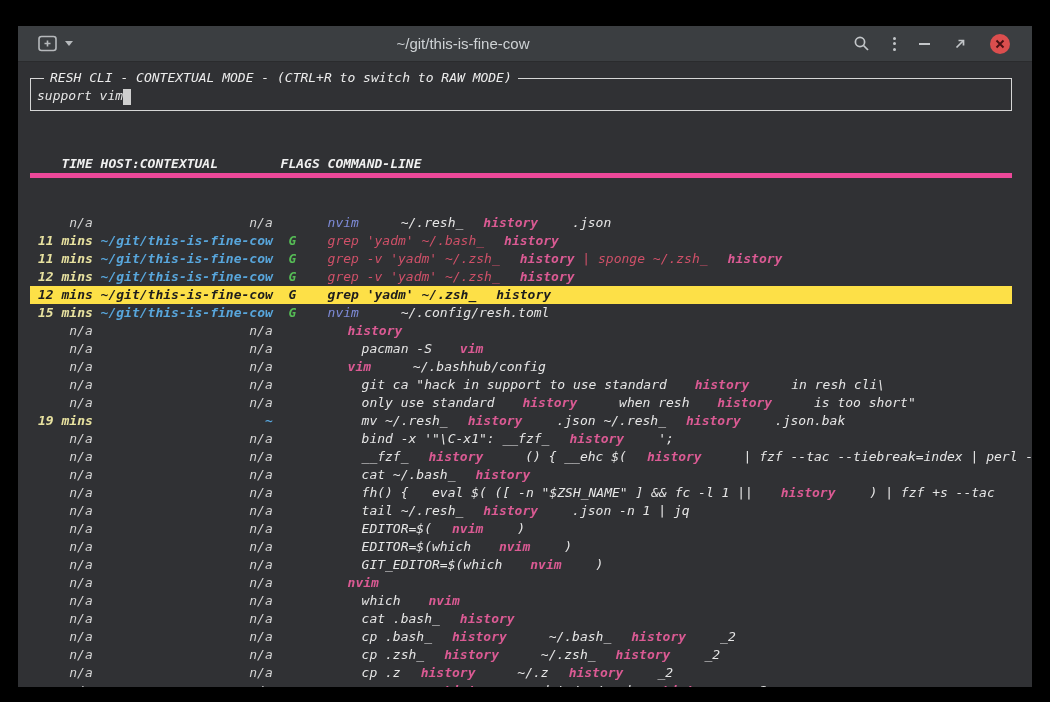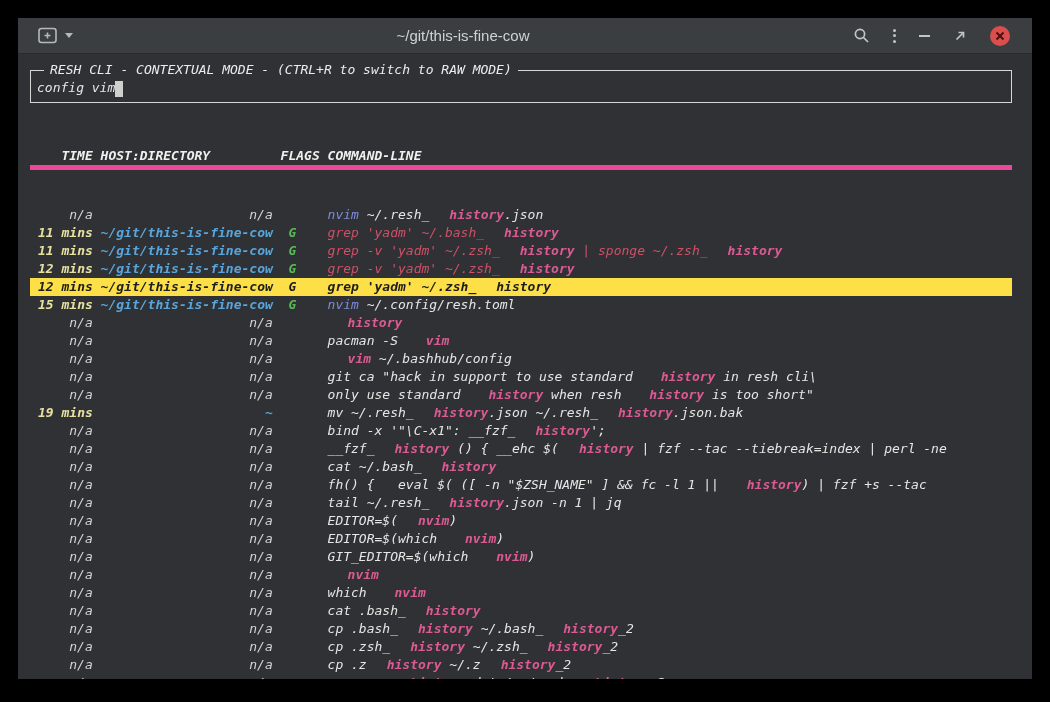--- a/index.html
+++ b/index.html
@@ -1,19 +1,19 @@
 <!DOCTYPE html>
 <html><head>
 <meta charset="utf-8">
 <style>
   * { margin:0; padding:0; box-sizing:border-box; }
   html,body { width:1050px; height:702px; }
   body { background:#000; font-family:"DejaVu Sans Mono", monospace; position:relative; overflow:hidden; }
 
-  .window { position:absolute; left:18px; top:18px; width:1014px; height:661px;
+  .window { position:absolute; left:18px; top:26px; width:1014px; height:661px;
             background:#303134; display:flex; flex-direction:column; }
 
   
   .titlebar { flex:0 0 36px; background:#3b3e41; border-bottom:1px solid #2a2b2d;
               display:flex; align-items:center; padding:0 22px 0 20px; }
   .tb-left { display:flex; align-items:center; gap:7px; }
   .caret-down { width:0; height:0; border-left:4px solid transparent; border-right:4px solid transparent;
                 border-top:5px solid #b6b9bc; }
   .tb-title { flex:1; text-align:center; color:#ced2d5; font-family:"Liberation Sans", sans-serif;
               font-size:15px; }
@@ -40,21 +40,21 @@
   .col-time { display:inline-block; width:7ch; text-align:right; }
   .col-host { display:inline-block; width:22ch; text-align:right; }
   .hdr .col-host { display:inline-flex; text-align:left; }
   .col-flags { display:inline-block; width:5ch; }
   .trow .col-flags { text-indent:1ch; }
 
   .na { color:#d4d4d4; }
   .recent { color:#e8e2a0; font-weight:bold; }
   .hostdir { color:#58a6dc; font-weight:bold; }
   .flag { color:#55bb55; font-weight:bold; }
-  .seg-fg { color:#e6e6e6; }
+  .seg-fg { color:#e6e6e6;margin-left:34px; }
   .seg-match { color:#da5a93; font-weight:bold;padding-left:20px; }
   .seg-err { color:#cf5068; }
   .seg-blue { color:#7e8bd8; }
 
   .trow.selected { background:#fde047; font-weight:bold; }
   .trow.selected span { color:#1d1d1d !important; }
 </style>
 </head>
 <body>
 
@@ -99,22 +99,22 @@
             <path d="M1.5 1.5l7 7M8.5 1.5l-7 7" stroke="#4a1013" stroke-width="1.9"></path>
           </svg>
         </span>
     </div>
   </div>
 
   <div class="terminal">
 
     <fieldset class="searchbox">
       <legend>RESH CLI - CONTEXTUAL MODE - (CTRL+R to switch to RAW MODE)</legend>
-      <div class="query-line"><span>config vim</span><span class="cursor"></span></div>
+      <div class="query-line"><span>support vim</span><span class="cursor"></span></div>
     </fieldset>
 
     <div class="table">
-      <div class="hdr"><span class="col-time">TIME</span> <span class="col-host"><span>HOST:</span><span>DIRECTORY</span></span> <span class="col-flags">FLAGS</span> <span>COMMAND-LINE</span></div>
+      <div class="hdr"><span class="col-time">TIME</span> <span class="col-host"><span>HOST:</span><span>CONTEXTUAL</span></span> <span class="col-flags">FLAGS</span> <span>COMMAND-LINE</span></div>
       <div id="rows"><div class="trow"><span class="col-time na">n/a</span> <span class="col-host na">n/a</span> <span class="col-flags flag"></span> <span class="col-cmd"><span class="seg-blue">nvim</span><span class="seg-fg"> ~/.resh_</span><span class="seg-match">history</span><span class="seg-fg">.json</span></span></div><div class="trow"><span class="col-time recent">11 mins</span> <span class="col-host hostdir">~/git/this-is-fine-cow</span> <span class="col-flags flag">G</span> <span class="col-cmd"><span class="seg-err">grep 'yadm' ~/.bash_</span><span class="seg-match">history</span></span></div><div class="trow"><span class="col-time recent">11 mins</span> <span class="col-host hostdir">~/git/this-is-fine-cow</span> <span class="col-flags flag">G</span> <span class="col-cmd"><span class="seg-err">grep -v 'yadm' ~/.zsh_</span><span class="seg-match">history</span><span class="seg-err"> | sponge ~/.zsh_</span><span class="seg-match">history</span></span></div><div class="trow"><span class="col-time recent">12 mins</span> <span class="col-host hostdir">~/git/this-is-fine-cow</span> <span class="col-flags flag">G</span> <span class="col-cmd"><span class="seg-err">grep -v 'yadm' ~/.zsh_</span><span class="seg-match">history</span></span></div><div class="trow selected"><span class="col-time recent">12 mins</span> <span class="col-host hostdir">~/git/this-is-fine-cow</span> <span class="col-flags flag">G</span> <span class="col-cmd"><span class="seg-err">grep 'yadm' ~/.zsh_</span><span class="seg-match">history</span></span></div><div class="trow"><span class="col-time recent">15 mins</span> <span class="col-host hostdir">~/git/this-is-fine-cow</span> <span class="col-flags flag">G</span> <span class="col-cmd"><span class="seg-blue">nvim</span><span class="seg-fg"> ~/.config/resh.toml</span></span></div><div class="trow"><span class="col-time na">n/a</span> <span class="col-host na">n/a</span> <span class="col-flags flag"></span> <span class="col-cmd"><span class="seg-match">history</span></span></div><div class="trow"><span class="col-time na">n/a</span> <span class="col-host na">n/a</span> <span class="col-flags flag"></span> <span class="col-cmd"><span class="seg-fg">pacman -S </span><span class="seg-match">vim</span></span></div><div class="trow"><span class="col-time na">n/a</span> <span class="col-host na">n/a</span> <span class="col-flags flag"></span> <span class="col-cmd"><span class="seg-match">vim</span><span class="seg-fg"> ~/.bashhub/config</span></span></div><div class="trow"><span class="col-time na">n/a</span> <span class="col-host na">n/a</span> <span class="col-flags flag"></span> <span class="col-cmd"><span class="seg-fg">git ca "hack in support to use standard </span><span class="seg-match">history</span><span class="seg-fg"> in resh cli\</span></span></div><div class="trow"><span class="col-time na">n/a</span> <span class="col-host na">n/a</span> <span class="col-flags flag"></span> <span class="col-cmd"><span class="seg-fg">only use standard </span><span class="seg-match">history</span><span class="seg-fg"> when resh </span><span class="seg-match">history</span><span class="seg-fg"> is too short"</span></span></div><div class="trow"><span class="col-time recent">19 mins</span> <span class="col-host hostdir">~</span> <span class="col-flags flag"></span> <span class="col-cmd"><span class="seg-fg">mv ~/.resh_</span><span class="seg-match">history</span><span class="seg-fg">.json ~/.resh_</span><span class="seg-match">history</span><span class="seg-fg">.json.bak</span></span></div><div class="trow"><span class="col-time na">n/a</span> <span class="col-host na">n/a</span> <span class="col-flags flag"></span> <span class="col-cmd"><span class="seg-fg">bind -x '"\C-x1": __fzf_</span><span class="seg-match">history</span><span class="seg-fg">';</span></span></div><div class="trow"><span class="col-time na">n/a</span> <span class="col-host na">n/a</span> <span class="col-flags flag"></span> <span class="col-cmd"><span class="seg-fg">__fzf_</span><span class="seg-match">history</span><span class="seg-fg"> () { __ehc $(</span><span class="seg-match">history</span><span class="seg-fg"> | fzf --tac --tiebreak=index | perl -ne</span></span></div><div class="trow"><span class="col-time na">n/a</span> <span class="col-host na">n/a</span> <span class="col-flags flag"></span> <span class="col-cmd"><span class="seg-fg">cat ~/.bash_</span><span class="seg-match">history</span></span></div><div class="trow"><span class="col-time na">n/a</span> <span class="col-host na">n/a</span> <span class="col-flags flag"></span> <span class="col-cmd"><span class="seg-fg">fh() {   eval $( ([ -n "$ZSH_NAME" ] &amp;&amp; fc -l 1 || </span><span class="seg-match">history</span><span class="seg-fg">) | fzf +s --tac</span></span></div><div class="trow"><span class="col-time na">n/a</span> <span class="col-host na">n/a</span> <span class="col-flags flag"></span> <span class="col-cmd"><span class="seg-fg">tail ~/.resh_</span><span class="seg-match">history</span><span class="seg-fg">.json -n 1 | jq</span></span></div><div class="trow"><span class="col-time na">n/a</span> <span class="col-host na">n/a</span> <span class="col-flags flag"></span> <span class="col-cmd"><span class="seg-fg">EDITOR=$(</span><span class="seg-match">nvim</span><span class="seg-fg">)</span></span></div><div class="trow"><span class="col-time na">n/a</span> <span class="col-host na">n/a</span> <span class="col-flags flag"></span> <span class="col-cmd"><span class="seg-fg">EDITOR=$(which </span><span class="seg-match">nvim</span><span class="seg-fg">)</span></span></div><div class="trow"><span class="col-time na">n/a</span> <span class="col-host na">n/a</span> <span class="col-flags flag"></span> <span class="col-cmd"><span class="seg-fg">GIT_EDITOR=$(which </span><span class="seg-match">nvim</span><span class="seg-fg">)</span></span></div><div class="trow"><span class="col-time na">n/a</span> <span class="col-host na">n/a</span> <span class="col-flags flag"></span> <span class="col-cmd"><span class="seg-match">nvim</span></span></div><div class="trow"><span class="col-time na">n/a</span> <span class="col-host na">n/a</span> <span class="col-flags flag"></span> <span class="col-cmd"><span class="seg-fg">which </span><span class="seg-match">nvim</span></span></div><div class="trow"><span class="col-time na">n/a</span> <span class="col-host na">n/a</span> <span class="col-flags flag"></span> <span class="col-cmd"><span class="seg-fg">cat .bash_</span><span class="seg-match">history</span></span></div><div class="trow"><span class="col-time na">n/a</span> <span class="col-host na">n/a</span> <span class="col-flags flag"></span> <span class="col-cmd"><span class="seg-fg">cp .bash_</span><span class="seg-match">history</span><span class="seg-fg"> ~/.bash_</span><span class="seg-match">history</span><span class="seg-fg">_2</span></span></div><div class="trow"><span class="col-time na">n/a</span> <span class="col-host na">n/a</span> <span class="col-flags flag"></span> <span class="col-cmd"><span class="seg-fg">cp .zsh_</span><span class="seg-match">history</span><span class="seg-fg"> ~/.zsh_</span><span class="seg-match">history</span><span class="seg-fg">_2</span></span></div><div class="trow"><span class="col-time na">n/a</span> <span class="col-host na">n/a</span> <span class="col-flags flag"></span> <span class="col-cmd"><span class="seg-fg">cp .z</span><span class="seg-match">history</span><span class="seg-fg"> ~/.z</span><span class="seg-match">history</span><span class="seg-fg">_2</span></span></div><div class="trow"><span class="col-time na">n/a</span> <span class="col-host na">n/a</span> <span class="col-flags flag"></span> <span class="col-cmd"><span class="seg-fg">grep -v </span><span class="seg-match">history</span><span class="seg-fg">_data/ ~/.zsh_</span><span class="seg-match">history</span><span class="seg-fg">_2</span></span></div></div>
     </div>
 
   </div>
 </div>
 
 </body></html>

